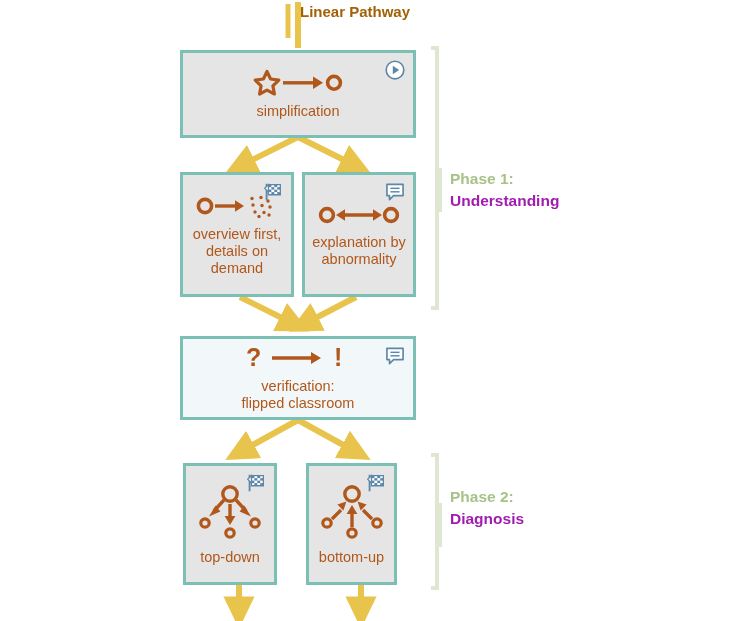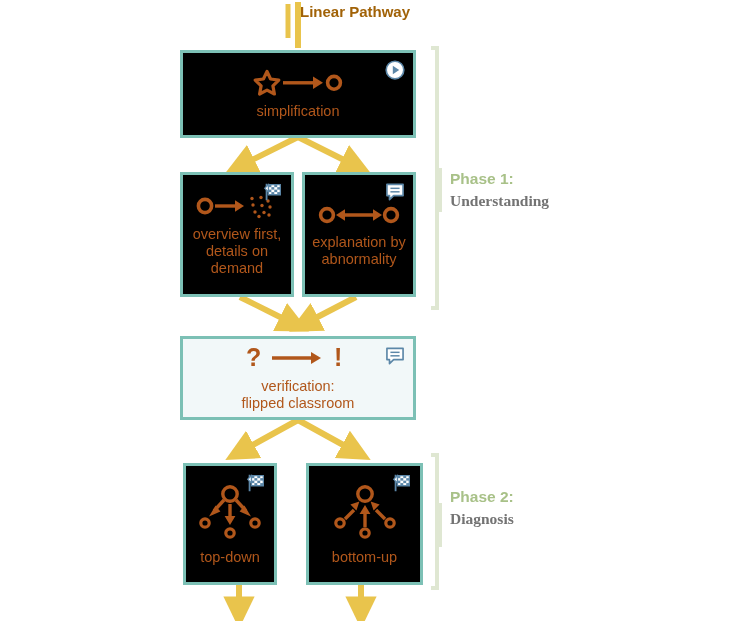--- a/index.html
+++ b/index.html
@@ -26,21 +26,21 @@
     left: 0; top: 0;
     width: 744px;
     height: 621px;
     pointer-events: none;
   }
   
   .node {
     position: absolute;
     box-sizing: border-box;
     border: 3px solid #7cc0b5;
-    background: #000000;
+    background: #e5e5e5;
     display: flex;
     flex-direction: column;
     align-items: center;
     justify-content: center;
   }
   .node.tinted {
     background: #f2f8f9;
   }
   .node-icon {
     display: block;
@@ -77,22 +77,21 @@
     color: #a2bd7e;
   }
   .phase-label .phase-top {
     display: block;
     font-weight: bold;
     color: #a8c188;
   }
   .phase-label .phase-name {
     display: block;
     font-weight: bold;
-    color: #737373;
-    font-family: Liberation Serif, serif;
+    color: #a21caf;
   }
 </style>
 </head>
 <body>
 
 <div id="canvas">
 
   <svg class="layer-svg" viewBox="0 0 744 621" xmlns="http://www.w3.org/2000/svg">
     <defs>
       <marker id="goldhead" markerWidth="6" markerHeight="6" refX="2.6" refY="3" orient="auto" markerUnits="strokeWidth">
@@ -237,21 +236,21 @@
         <rect x="16.6" y="6.7" width="3.2" height="2.7"></rect>
         <rect x="7" y="9.4" width="3.2" height="2.7"></rect>
         <rect x="13.4" y="9.4" width="3.2" height="2.7"></rect>
         <rect x="10.2" y="12.1" width="3.2" height="2.7"></rect>
         <rect x="16.6" y="12.1" width="3.2" height="2.7"></rect>
       </g>
       <path d="M7,4 L3,8 L7,12 Z" fill="#ffffff" stroke="#5c87a8" stroke-width="1.4"></path>
     </svg>
   </div>
 
-  <div class="node" style="left:306px; top:463px; width:117px; height:122px;">
+  <div class="node" style="left:306px; top:463px; width:91px; height:122px;">
     <svg class="node-icon" width="66" height="60" viewBox="0 0 66 60" xmlns="http://www.w3.org/2000/svg">
       <circle cx="33" cy="11" r="7.2" fill="none" stroke="#b1571b" stroke-width="3.4"></circle>
 
       <line x1="33" y1="44" x2="33" y2="29" stroke="#b1571b" stroke-width="3.4"></line>
       <path d="M27.6,31 L33,22 L38.4,31 Z" fill="#b1571b"></path>
       <circle cx="33" cy="50" r="4.2" fill="none" stroke="#b1571b" stroke-width="3.2"></circle>
 
       <line x1="13" y1="36" x2="22" y2="27" stroke="#b1571b" stroke-width="3.4"></line>
       <path d="M18.4,21.6 L27.4,18.6 L24.4,27.6 Z" fill="#b1571b"></path>
       <circle cx="8" cy="40" r="4.2" fill="none" stroke="#b1571b" stroke-width="3.2"></circle>

